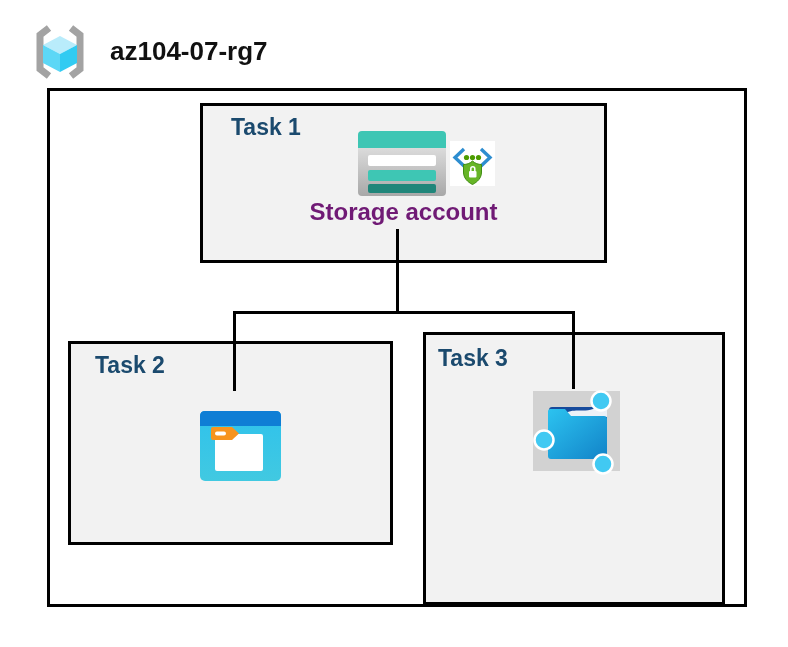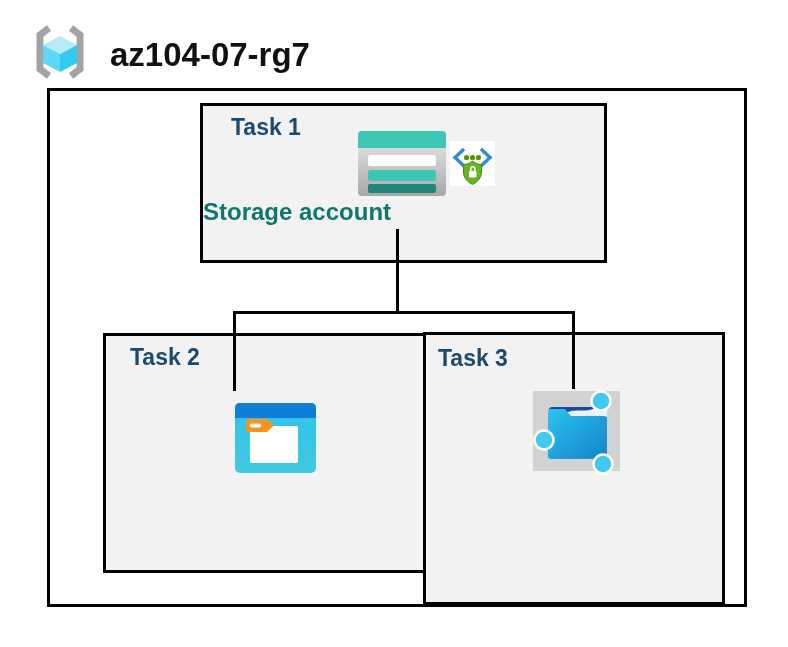--- a/index.html
+++ b/index.html
@@ -4,43 +4,43 @@
 <style>
   html,body{margin:0;padding:0;}
   body{
     width:788px;height:647px;position:relative;background:#ffffff;
     font-family:"Liberation Sans",sans-serif;overflow:hidden;
   }
   .abs{position:absolute;}
   
   .rg-title{
     position:absolute;left:110px;top:36px;
-    font-size:33px;font-weight:700;color:#111;letter-spacing:0px;
+    font-size:26px;font-weight:700;color:#111;letter-spacing:0px;
   }
   
   .outer-box{
     position:absolute;left:47px;top:88px;width:700px;height:519px;
     border:3px solid var(--box-border);box-sizing:border-box;background:transparent;
   }
   .task-box{
     position:absolute;background:var(--box-fill);
     border:3px solid var(--box-border);box-sizing:border-box;padding-left:36px;
   }
   .task1{left:200px;top:103px;width:407px;height:160px;}
-  .task2{left:68px;top:333px;width:325px;height:240px;margin-left:35px;}
+  .task2{left:68px;top:341px;width:325px;height:204px;}
   .task3{left:423px;top:332px;width:302px;height:273px;}
   .task-label{
     position:absolute;font-size:23px;font-weight:700;color:var(--task-label);
   }
   .t1l{left:28px;top:8px;}
   .t2l{left:24px;top:8px;}
   .t3l{left:12px;top:10px;}
   .item-label{
-    position:absolute;left:0;right:0;
-    font-size:24px;font-weight:700;color:#0f766e;
+    position:absolute;left:0;right:0;text-align:center;
+    font-size:24px;font-weight:700;color:#701a75;
   }
   
   .connector{position:absolute;background:var(--connector);z-index:5;}
   .v1{left:396px;top:229px;width:3px;height:83px;}
   .hbranch{left:233px;top:311px;width:342px;height:3px;}
   .v2{left:233px;top:311px;width:3px;height:80px;}
   .v3{left:572px;top:311px;width:3px;height:78px;}
   
   .fs-icon-bg{
     position:absolute;left:107px;top:56px;width:87px;height:80px;

